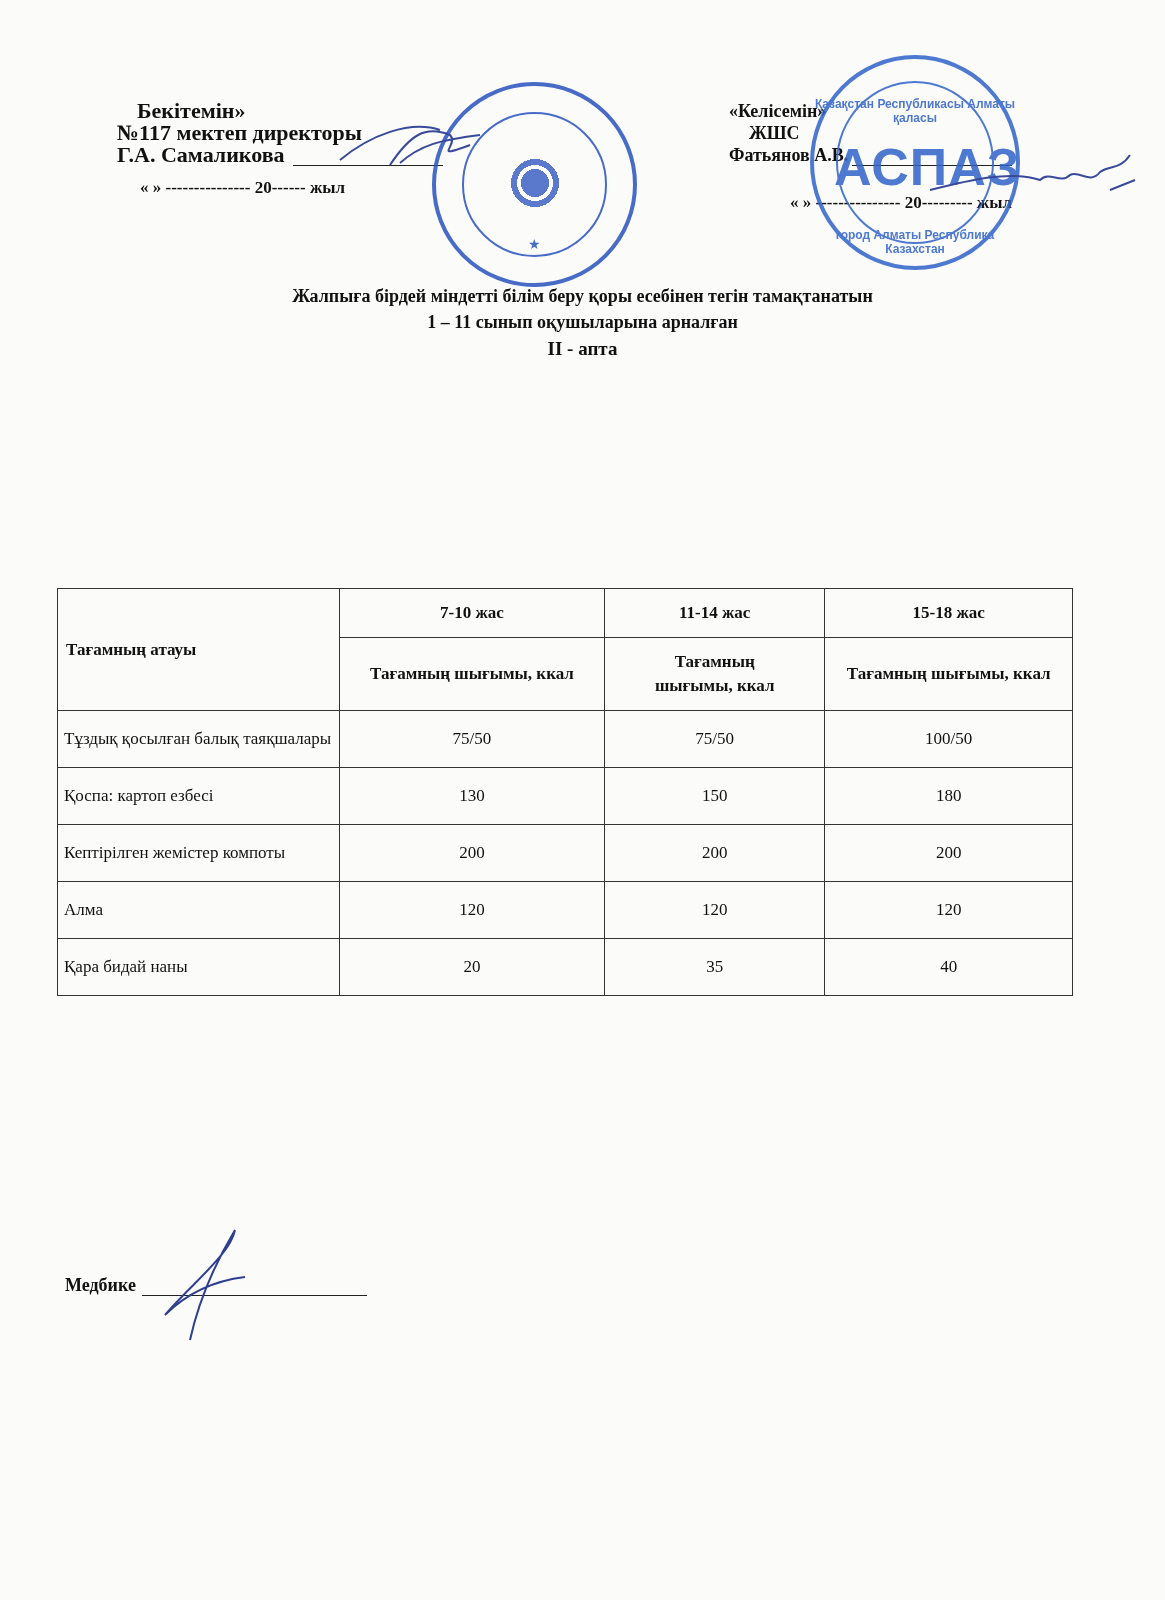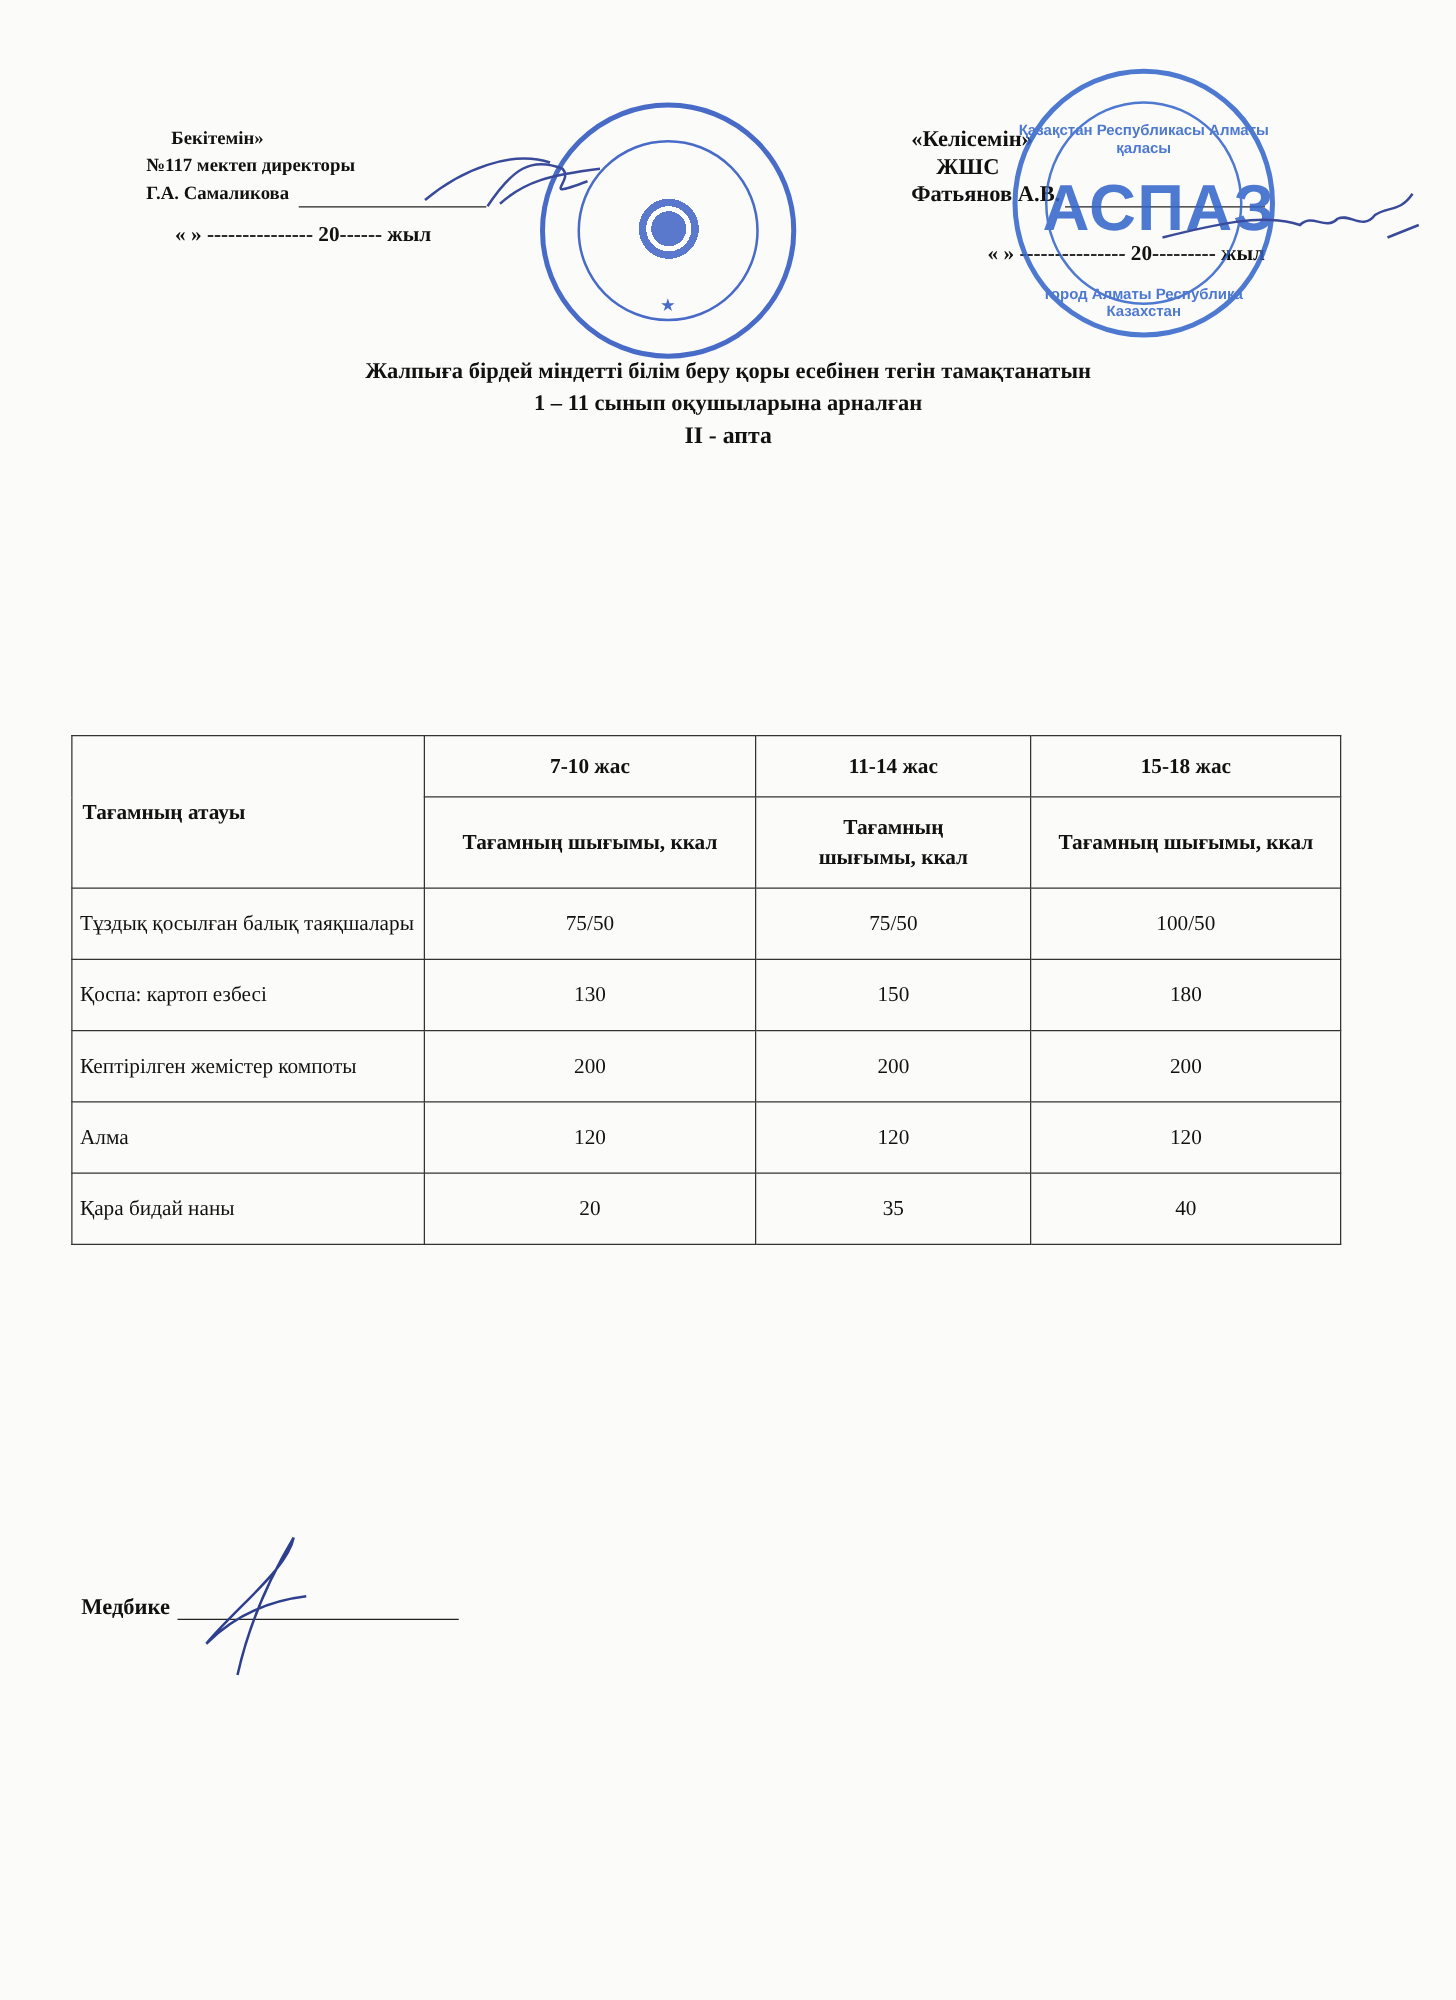--- a/index.html
+++ b/index.html
@@ -14,21 +14,21 @@
       overflow: hidden;
       font-family: "Liberation Serif", "DejaVu Serif", serif;
       color: #111111;
       background: #fbfbfa;
     }
     .approve-block {
       position: absolute;
       left: 117px;
       top: 100px;
       font-weight: bold;
-      font-size: 15px;
+      font-size: 22px;
       line-height: 22px;
     }
     .approve-block .line { white-space: nowrap; }
     .approve-block .l1 { padding-left: 20px; }
     .sig-underline {
       display: inline-block;
       width: 150px;
       border-bottom: 1.5px solid #222;
       margin-left: 8px;
       vertical-align: bottom;

